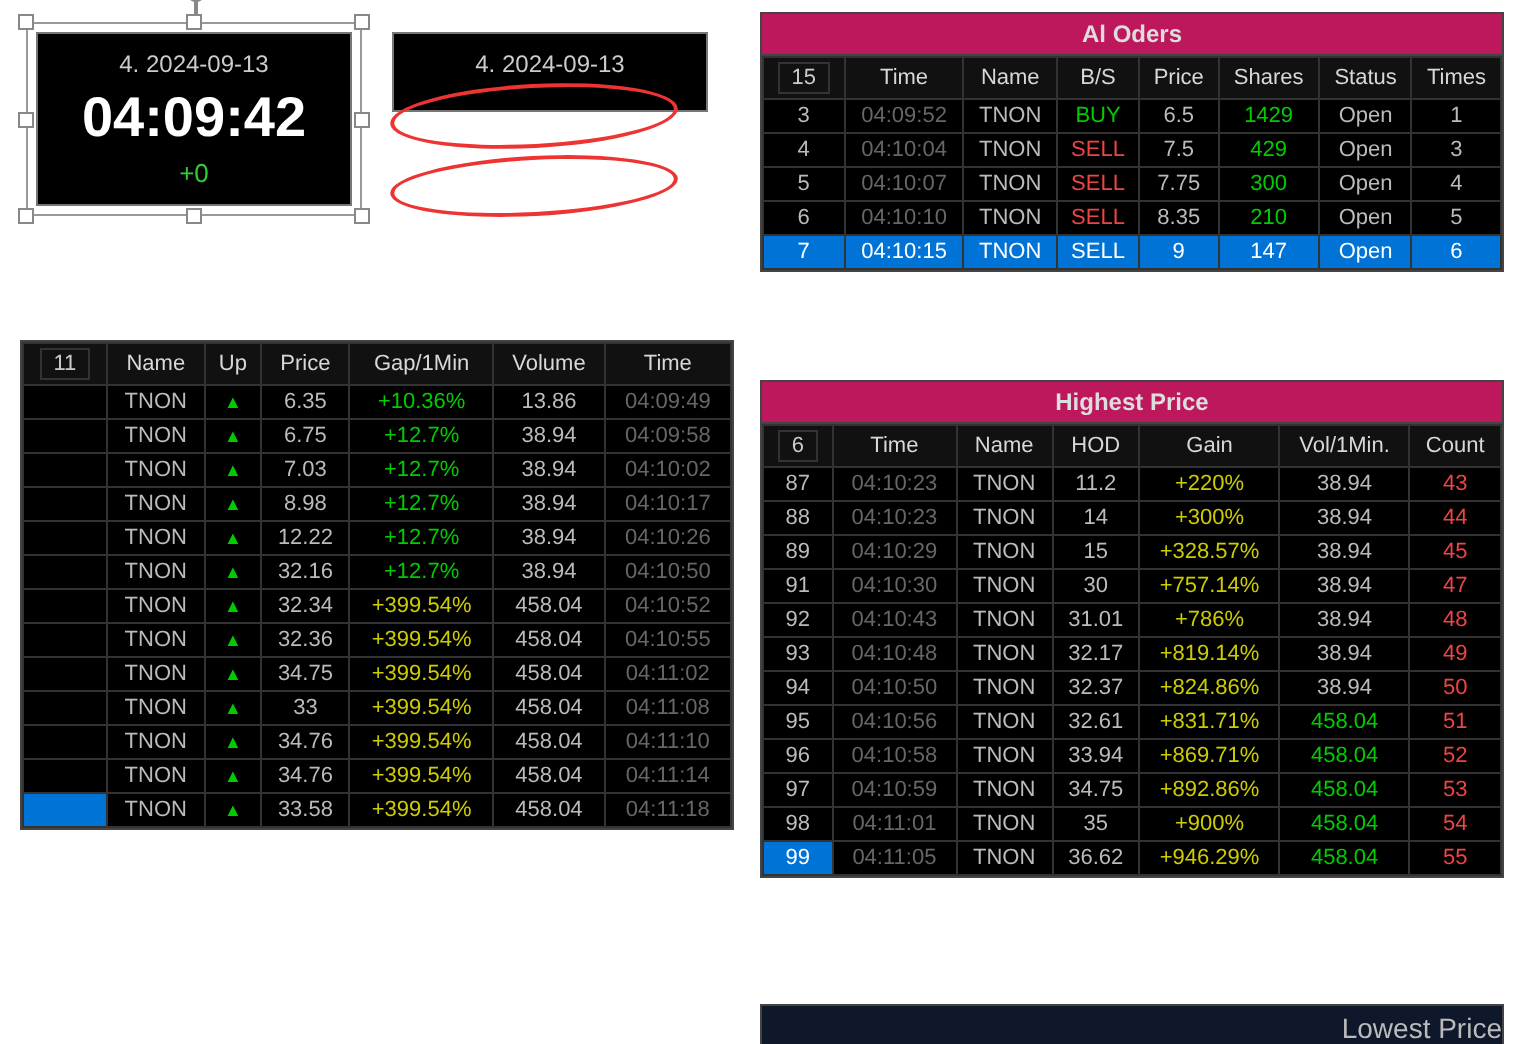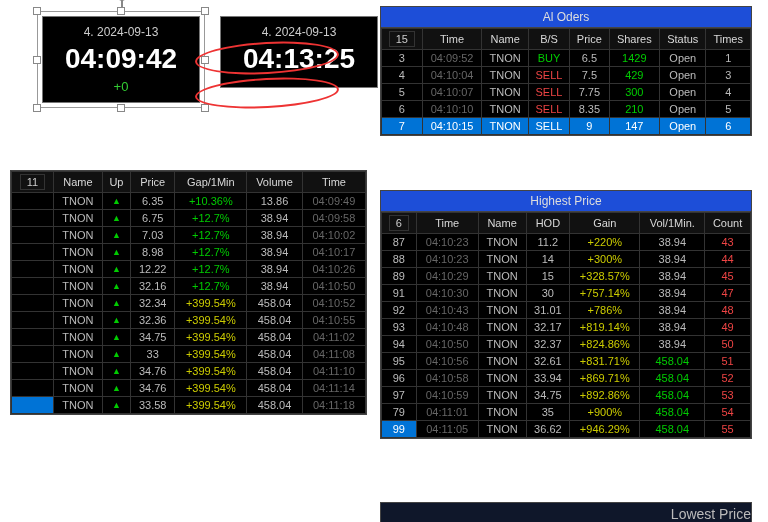--- a/index.html
+++ b/index.html
@@ -14,21 +14,20 @@
   box-sizing: border-box;
   position: relative;
 }
 
 .clock-box {
   background: #000;
   border: 1px solid #777;
   padding: 8px 14px;
   text-align: center;
   position: absolute;
-  margin-left: 24px;
 }
 
 .clock-date { color: #ccc; font-size: 12px; margin-bottom: 4px; }
 .clock-time { color: #fff; font-size: 28px; font-weight: bold; }
 .clock-delta { color: #3c3; font-size: 13px; margin-top: 4px; }
 
 .clock1 { left: 18px; top: 16px; width: 128px; }
 .clock1::before { content:""; position:absolute; left:-6px; top:-6px; right:-6px; bottom:-6px; border:1px solid #999; }
 .handle { position:absolute; width:6px; height:6px; background:#fff; border:1px solid #888; }
 .h-tl{left:-10px;top:-10px;} .h-tr{right:-10px;top:-10px;}
@@ -44,26 +43,27 @@
 .circle-mark { position:absolute; border:2px solid #e33; border-radius: 50% / 50%; transform: rotate(-3deg); pointer-events:none; }
 .cm1 { left: 195px; top: 42px; width: 140px; height: 28px; }
 .cm2 { left: 195px; top: 78px; width: 140px; height: 26px; }
 
 .panel {
   background: #000;
   border: 1px solid #444;
   position: absolute;
 }
 .panel-header {
-  background: #1d4ed8;
+  background: #be185d;
   text-align: center;
   color: #ddd;
   padding: 3px 0;
   font-size: 12px;
   border-bottom: 1px solid #444;
+  font-weight: bold;
 }
 
 table { border-collapse: collapse; width: 100%; }
 th, td {
   border: 1px solid #333;
   padding: 2px 4px;
   text-align: center;
   font-size: 11px;
   color: #bbb;
   white-space: nowrap;
@@ -107,21 +107,20 @@
   <div class="handle h-bc"></div>
   <div class="handle h-ml"></div>
   <div class="handle h-mr"></div>
   <div class="clock-date">4. 2024-09-13</div>
   <div class="clock-time">04:09:42</div>
   <div class="clock-delta">+0</div>
 </div>
 
 <div class="clock-box clock2">
   <div class="clock-date">4. 2024-09-13</div>
-  <div class="clock-time">04:13:25</div>
 </div>
 <div class="circle-mark cm1"></div>
 <div class="circle-mark cm2"></div>
 
 <div class="panel al-orders">
   <div class="panel-header">Al Oders</div>
   <table>
     <thead>
         <tr id="al-head">
           <th><span class="corner-num">15</span></th>
@@ -423,21 +422,21 @@
         <tr>
           <td>97</td>
           <td class="time-dim">04:10:59</td>
           <td>TNON</td>
           <td>34.75</td>
           <td class="yellow">+892.86%</td>
           <td class="green">458.04</td>
           <td class="red">53</td>
         </tr>
         <tr>
-          <td>79</td>
+          <td>98</td>
           <td class="time-dim">04:11:01</td>
           <td>TNON</td>
           <td>35</td>
           <td class="yellow">+900%</td>
           <td class="green">458.04</td>
           <td class="red">54</td>
         </tr>
         <tr>
           <td class="sel-cell">99</td>
           <td class="time-dim">04:11:05</td>

